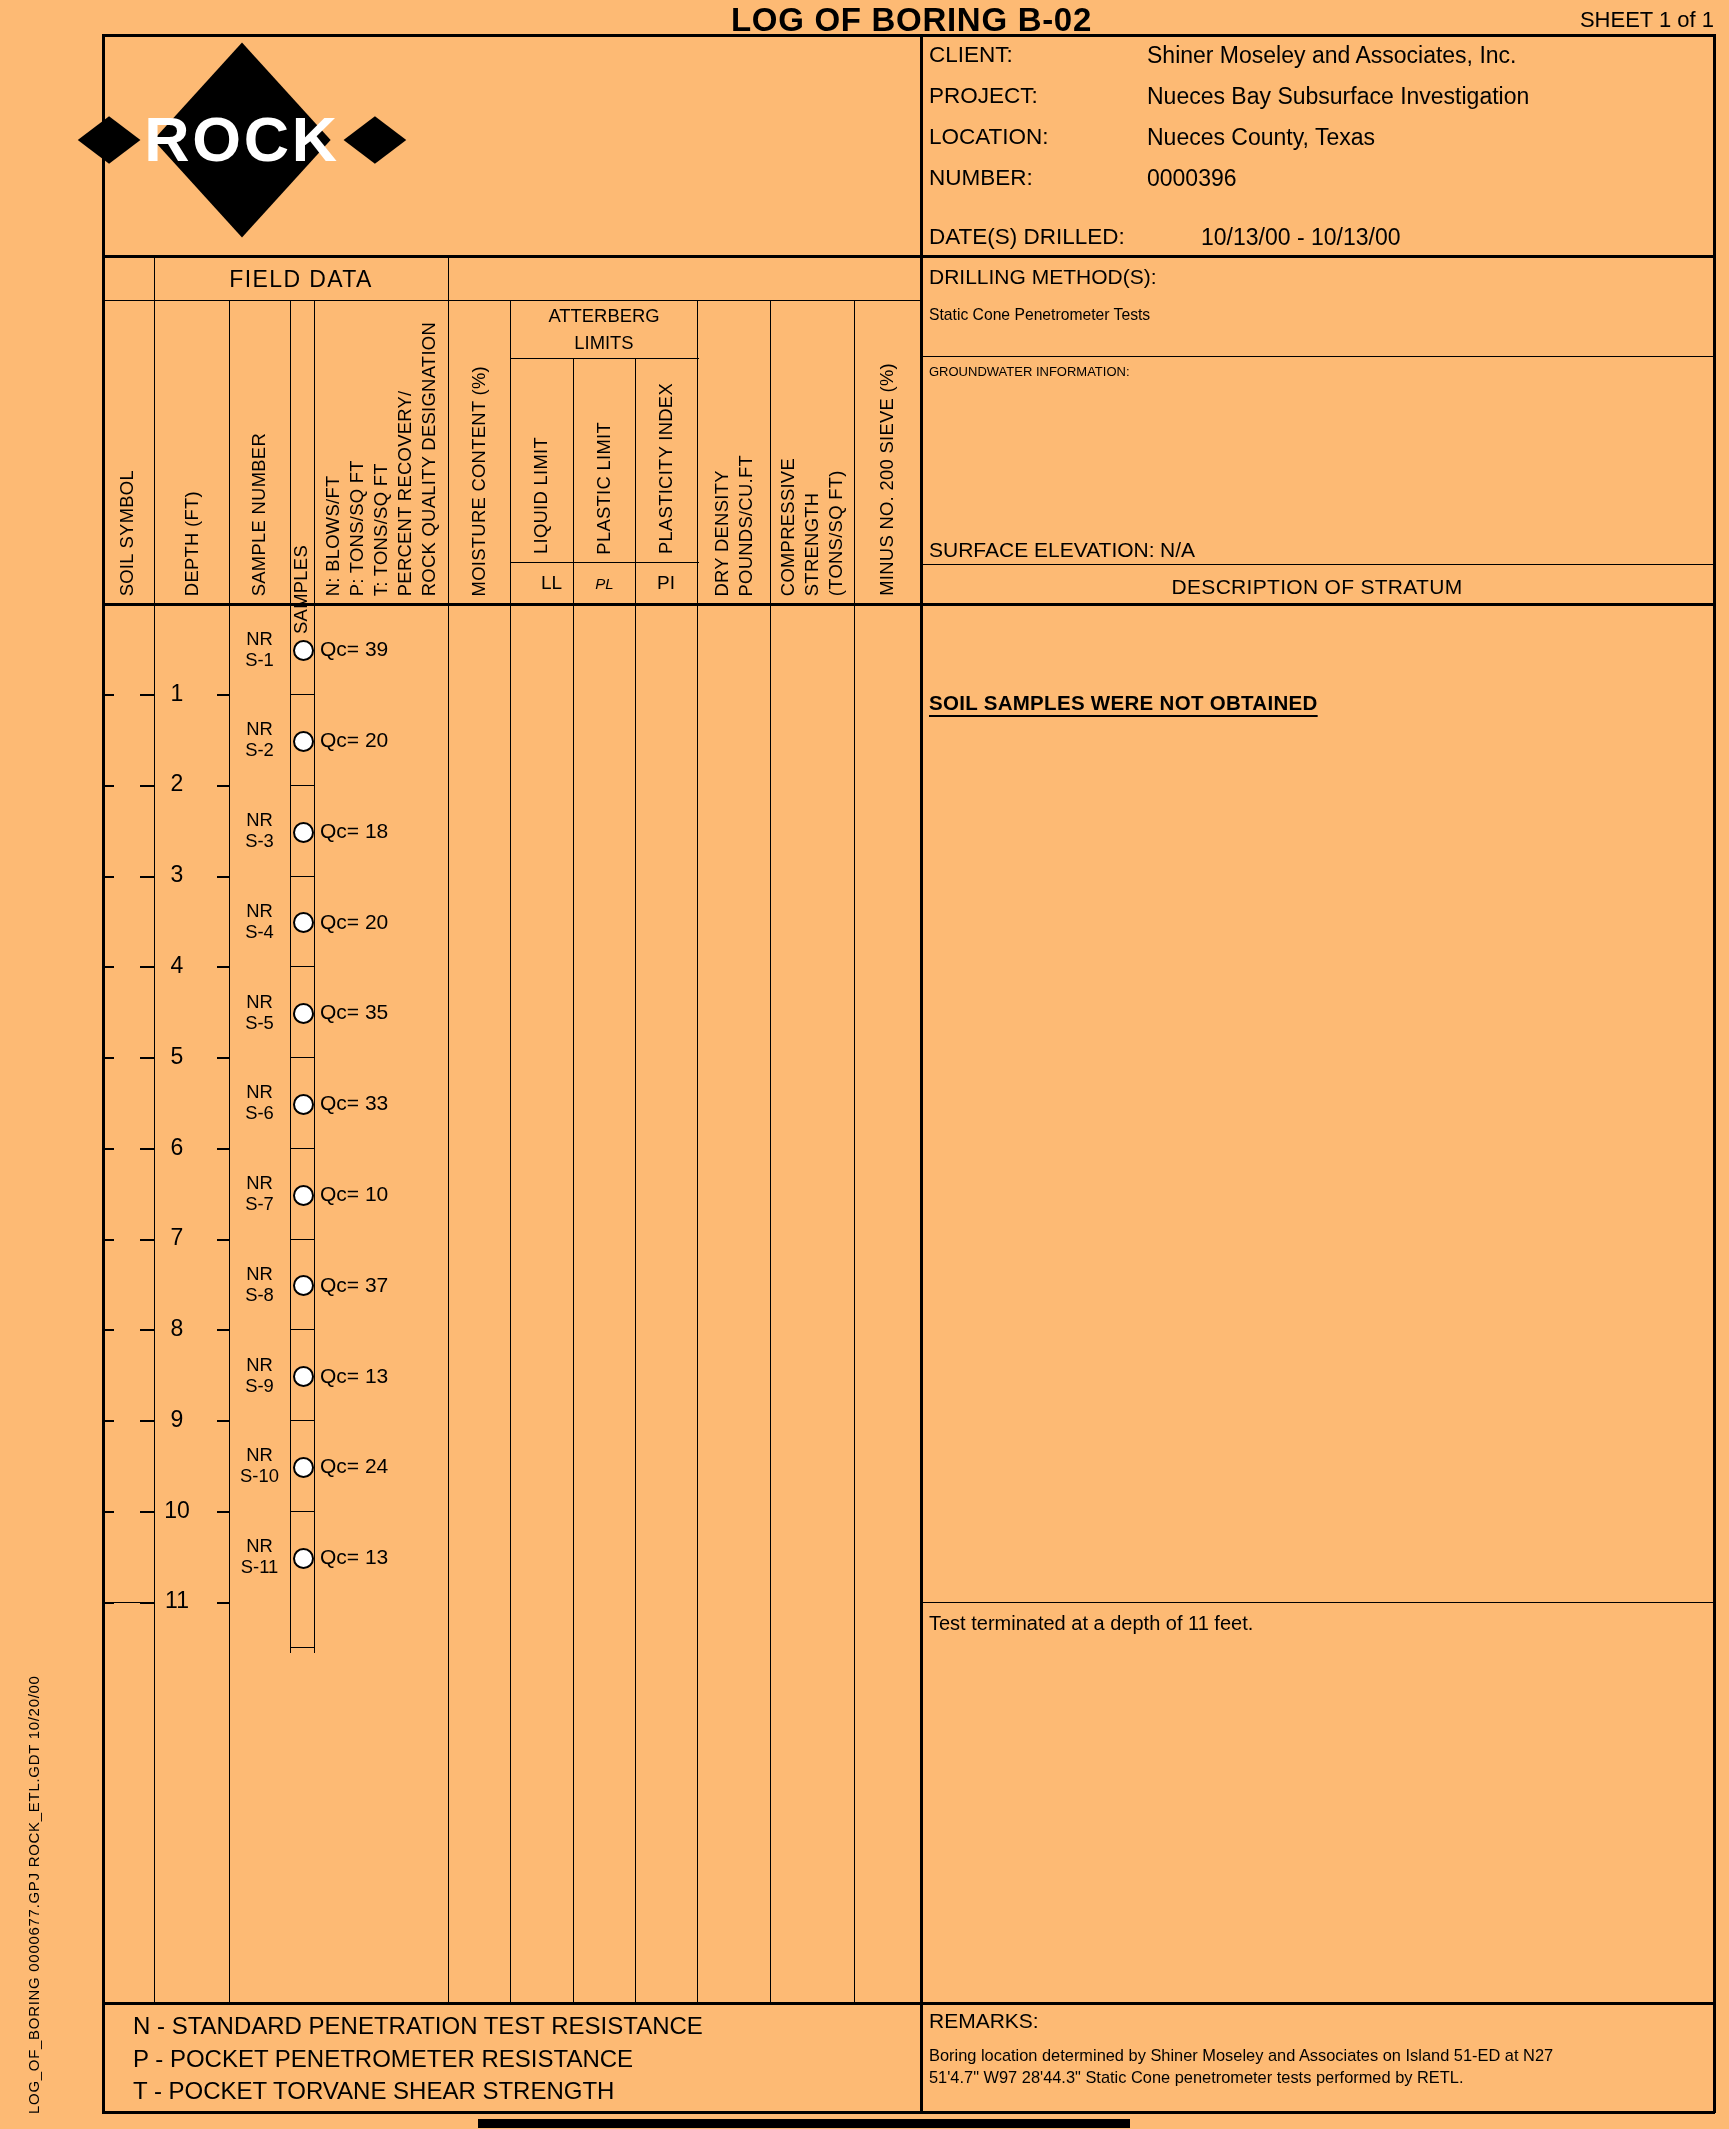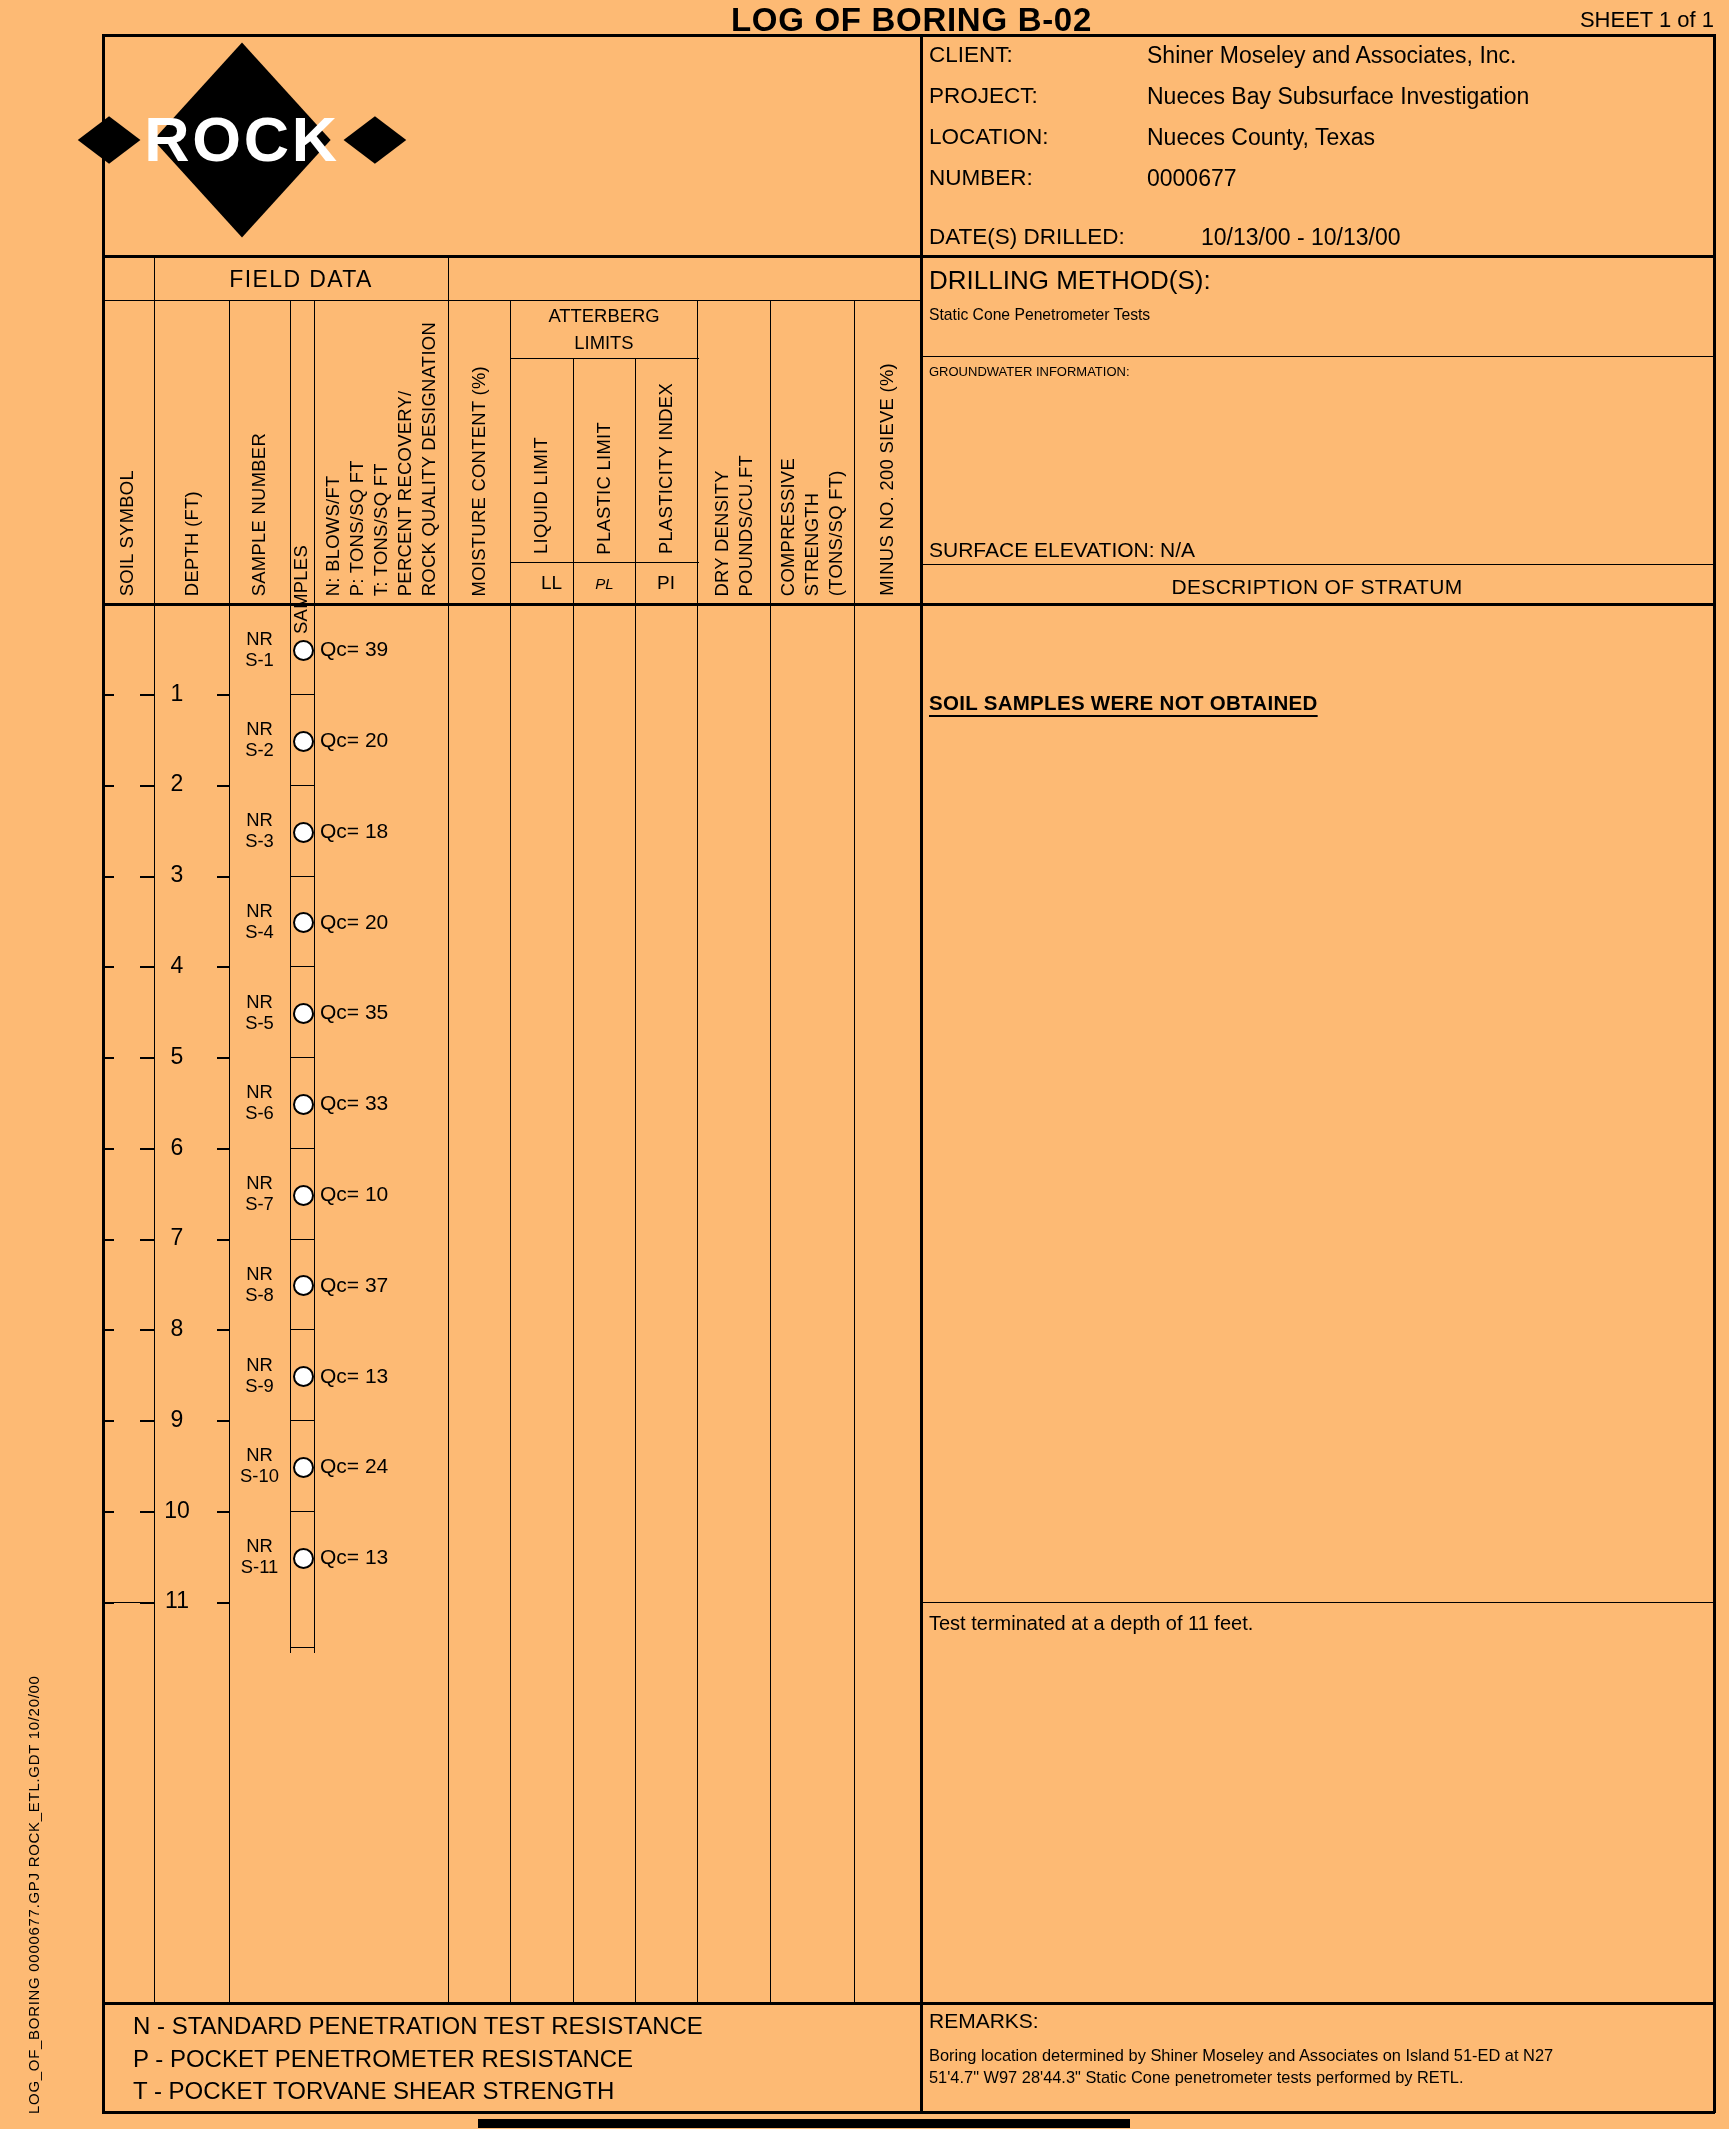--- a/index.html
+++ b/index.html
@@ -49,25 +49,25 @@
   </svg>
 
 
   <div class="t" style="left:929px;top:42px;font-size:22.5px;">CLIENT:</div>
   <div class="t" style="left:1147px;top:42px;font-size:23px;">Shiner Moseley and Associates, Inc.</div>
   <div class="t" style="left:929px;top:83px;font-size:22.5px;">PROJECT:</div>
   <div class="t" style="left:1147px;top:83px;font-size:23px;">Nueces Bay Subsurface Investigation</div>
   <div class="t" style="left:929px;top:124px;font-size:22.5px;">LOCATION:</div>
   <div class="t" style="left:1147px;top:124px;font-size:23px;">Nueces County, Texas</div>
   <div class="t" style="left:929px;top:165px;font-size:22.5px;">NUMBER:</div>
-  <div class="t" style="left:1147px;top:165px;font-size:23px;">0000677</div>
+  <div class="t" style="left:1147px;top:165px;font-size:23px;">0000396</div>
   <div class="t" style="left:929px;top:224px;font-size:22.5px;">DATE(S) DRILLED:</div>
   <div class="t" style="left:1201px;top:224px;font-size:23px;">10/13/00 - 10/13/00</div>
 
-  <div class="t" style="left:929px;top:265px;font-size:26px;">DRILLING METHOD(S):</div>
+  <div class="t" style="left:929px;top:265px;font-size:21px;">DRILLING METHOD(S):</div>
   <div class="t" style="left:929px;top:306px;font-size:15.7px;">Static Cone Penetrometer Tests</div>
   <div class="hl" style="left:920px;top:356px;width:794px;"></div>
   <div class="t" style="left:929px;top:364px;font-size:13px;">GROUNDWATER INFORMATION:</div>
   <div class="t" style="left:929px;top:538px;font-size:21px;">SURFACE ELEVATION:</div>
   <div class="t" style="left:1160px;top:538px;font-size:21px;">N/A</div>
   <div class="hl" style="left:920px;top:564px;width:794px;"></div>
   <div class="t" style="left:920px;top:575px;width:794px;text-align:center;font-size:21px;letter-spacing:0.3px;">DESCRIPTION OF STRATUM</div>
 
   <div class="t underlined" style="left:929px;top:691px;font-size:20.5px;font-weight:bold;letter-spacing:0.3px;">SOIL SAMPLES WERE NOT OBTAINED</div>
 

